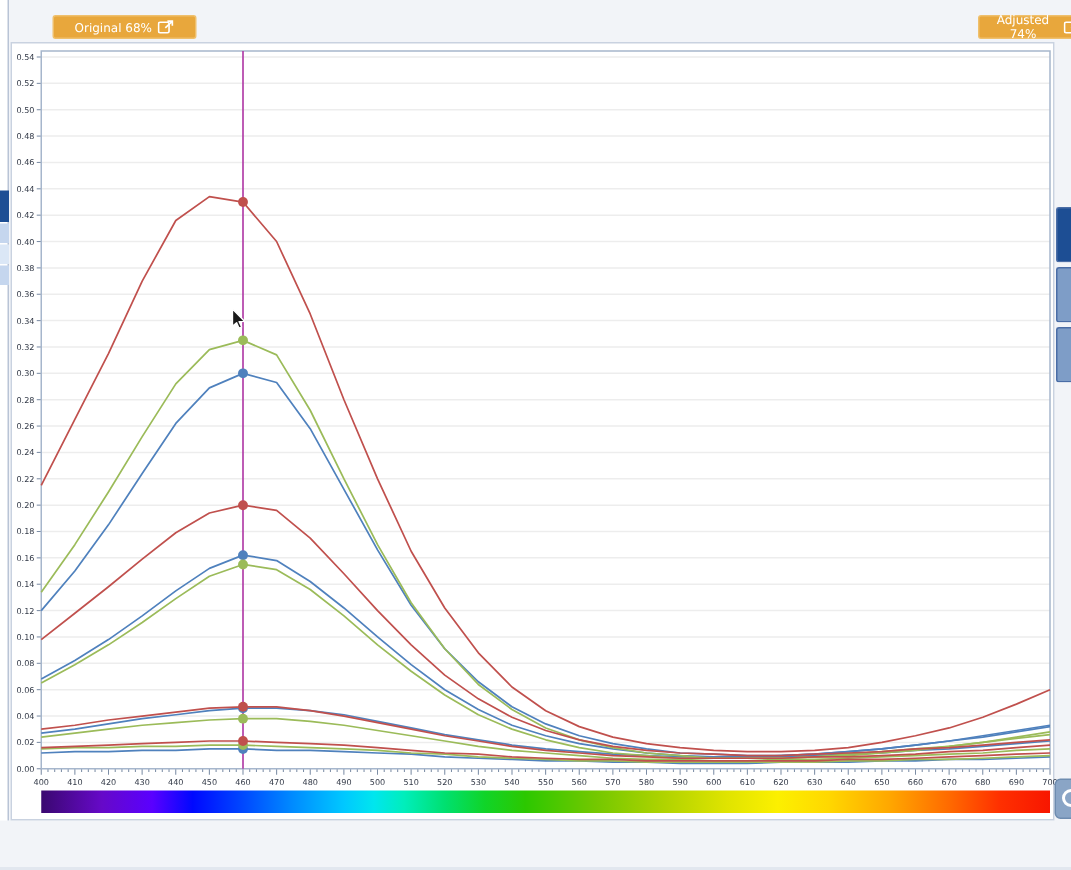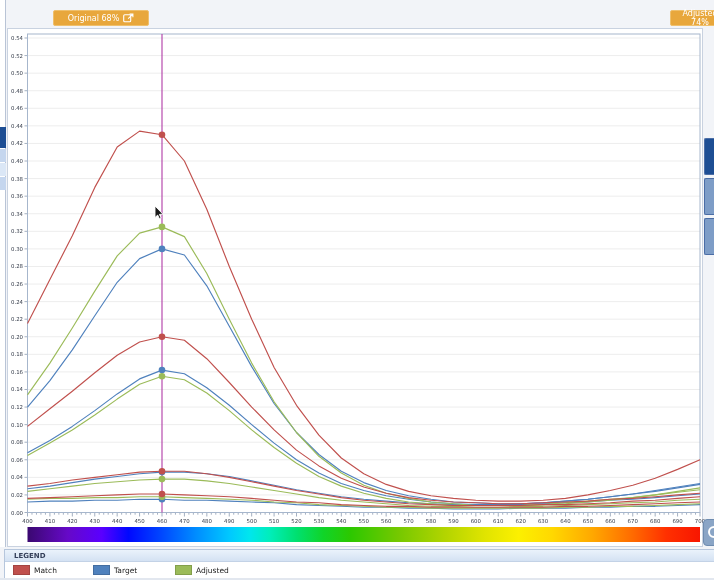--- a/index.html
+++ b/index.html
@@ -14,21 +14,21 @@
   .sliver-row.r1{top:149px;background:#c5d6ee;}
   .sliver-row.r2{top:163px;background:#dbe7f6;}
   .sliver-row.r3{top:177px;background:#c5d6ee;}
   
   .chart-panel{position:absolute;left:7px;top:28px;width:696px;height:519px;
     background:#ffffff;border:1px solid #c9d2e0;}
   
   .topbtn{position:absolute;top:10px;height:16px;display:flex;align-items:center;gap:4px;
     justify-content:center;border:1px solid #efc06d;border-radius:2px;color:#ffffff;
     font-size:8px;font-family:"DejaVu Sans","Liberation Sans",sans-serif;
-    padding:0 6px;cursor:pointer;margin-left:18px;}
+    padding:0 6px;cursor:pointer;}
   .topbtn.left{left:35px;width:96px;}
   .topbtn.right{left:652px;width:75px;}
   .topbtn svg{flex:0 0 auto;}
   
   #chart{position:absolute;left:0;top:0;width:714px;height:580px;}
   
   .rblock{position:absolute;left:704px;width:10px;border:1px solid #4a6da6;border-right:none;
     border-radius:2px 0 0 2px;}
   .rblock.dark{top:138px;height:37px;background:#1d4e94;}
   .rblock.lite1{top:178px;height:37px;background:#7e9dc7;}
@@ -405,32 +405,15 @@
   </button>
 
   <div class="rblock dark"></div>
   <div class="rblock lite1"></div>
   <div class="rblock lite2"></div>
 
   <div class="corner-btn">
     <span class="ring"></span>
   </div>
 
-  <div class="legend-box">
-    <div class="legend-header">LEGEND</div>
-    <div class="legend-body">
-      <span class="legend-item i0">
-        <span class="sw" style="background: rgb(192, 80, 77);"></span>
-        <span class="legend-label">Match</span>
-      </span>
-      <span class="legend-item i1">
-        <span class="sw" style="background: rgb(79, 129, 189);"></span>
-        <span class="legend-label">Target</span>
-      </span>
-      <span class="legend-item i2">
-        <span class="sw" style="background: rgb(155, 187, 89);"></span>
-        <span class="legend-label">Adjusted</span>
-      </span>
-    </div>
-  </div>
 
   <div class="bottom-strip"></div>
 </div>
 
 </body></html>

